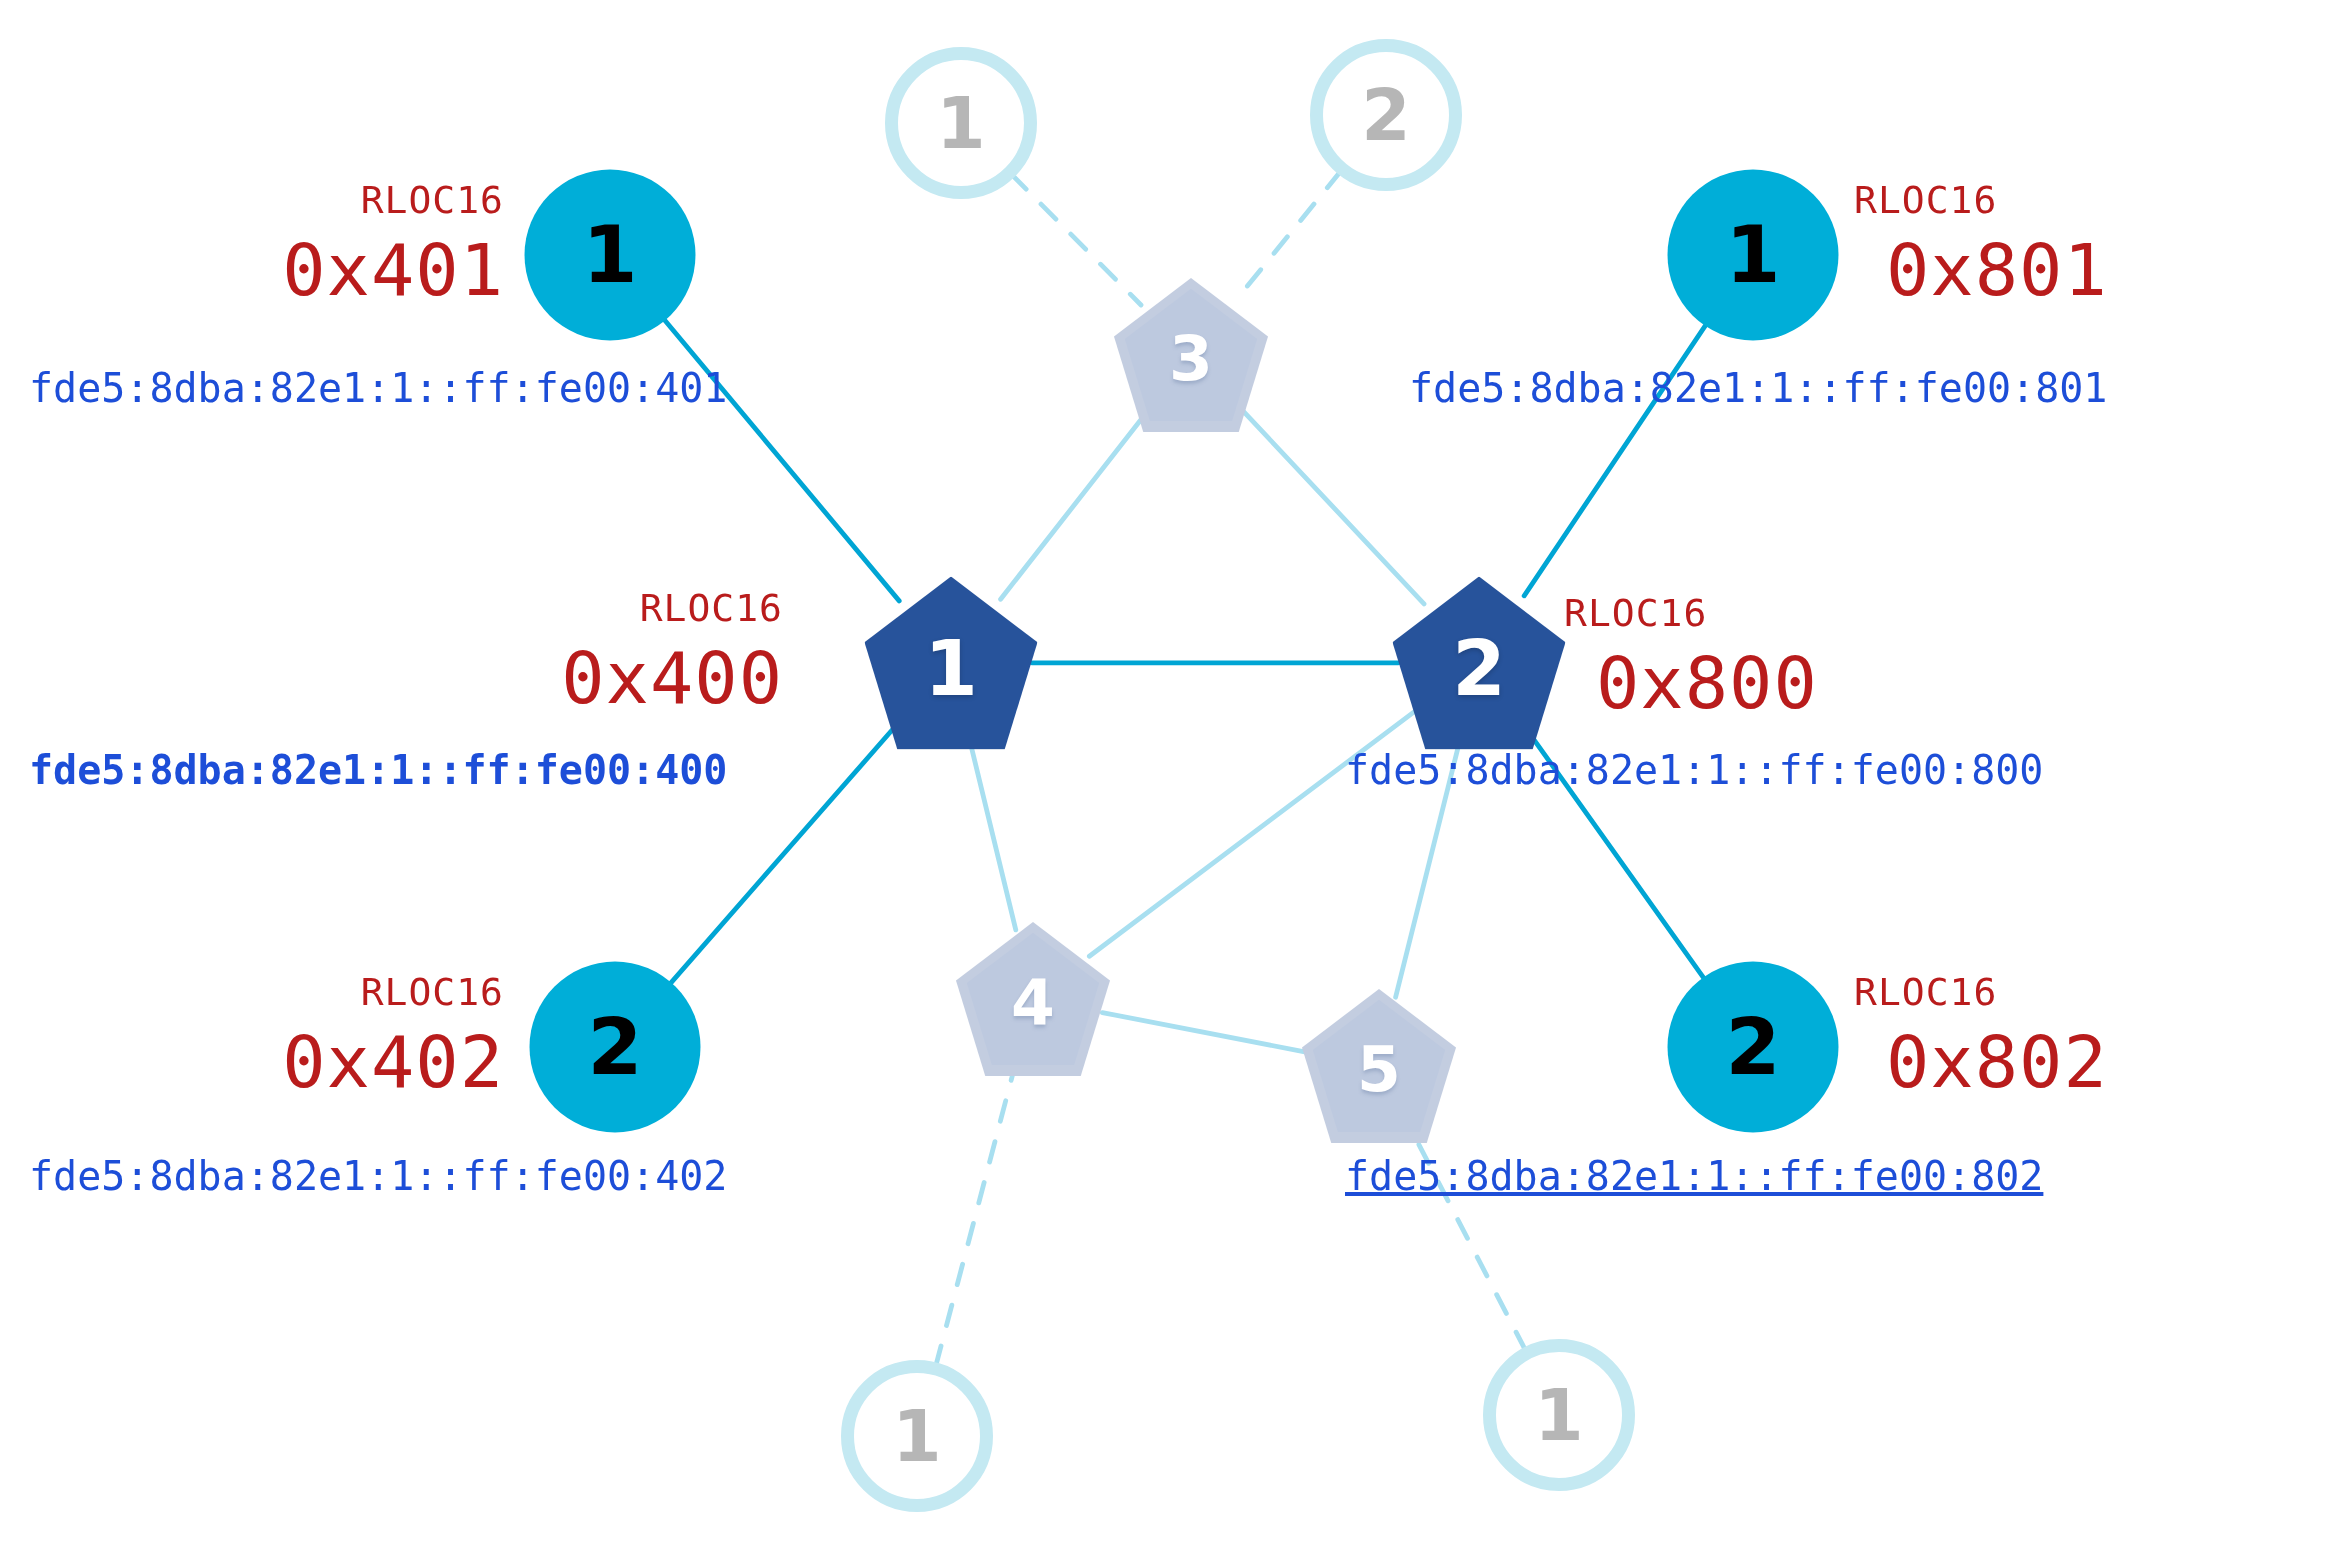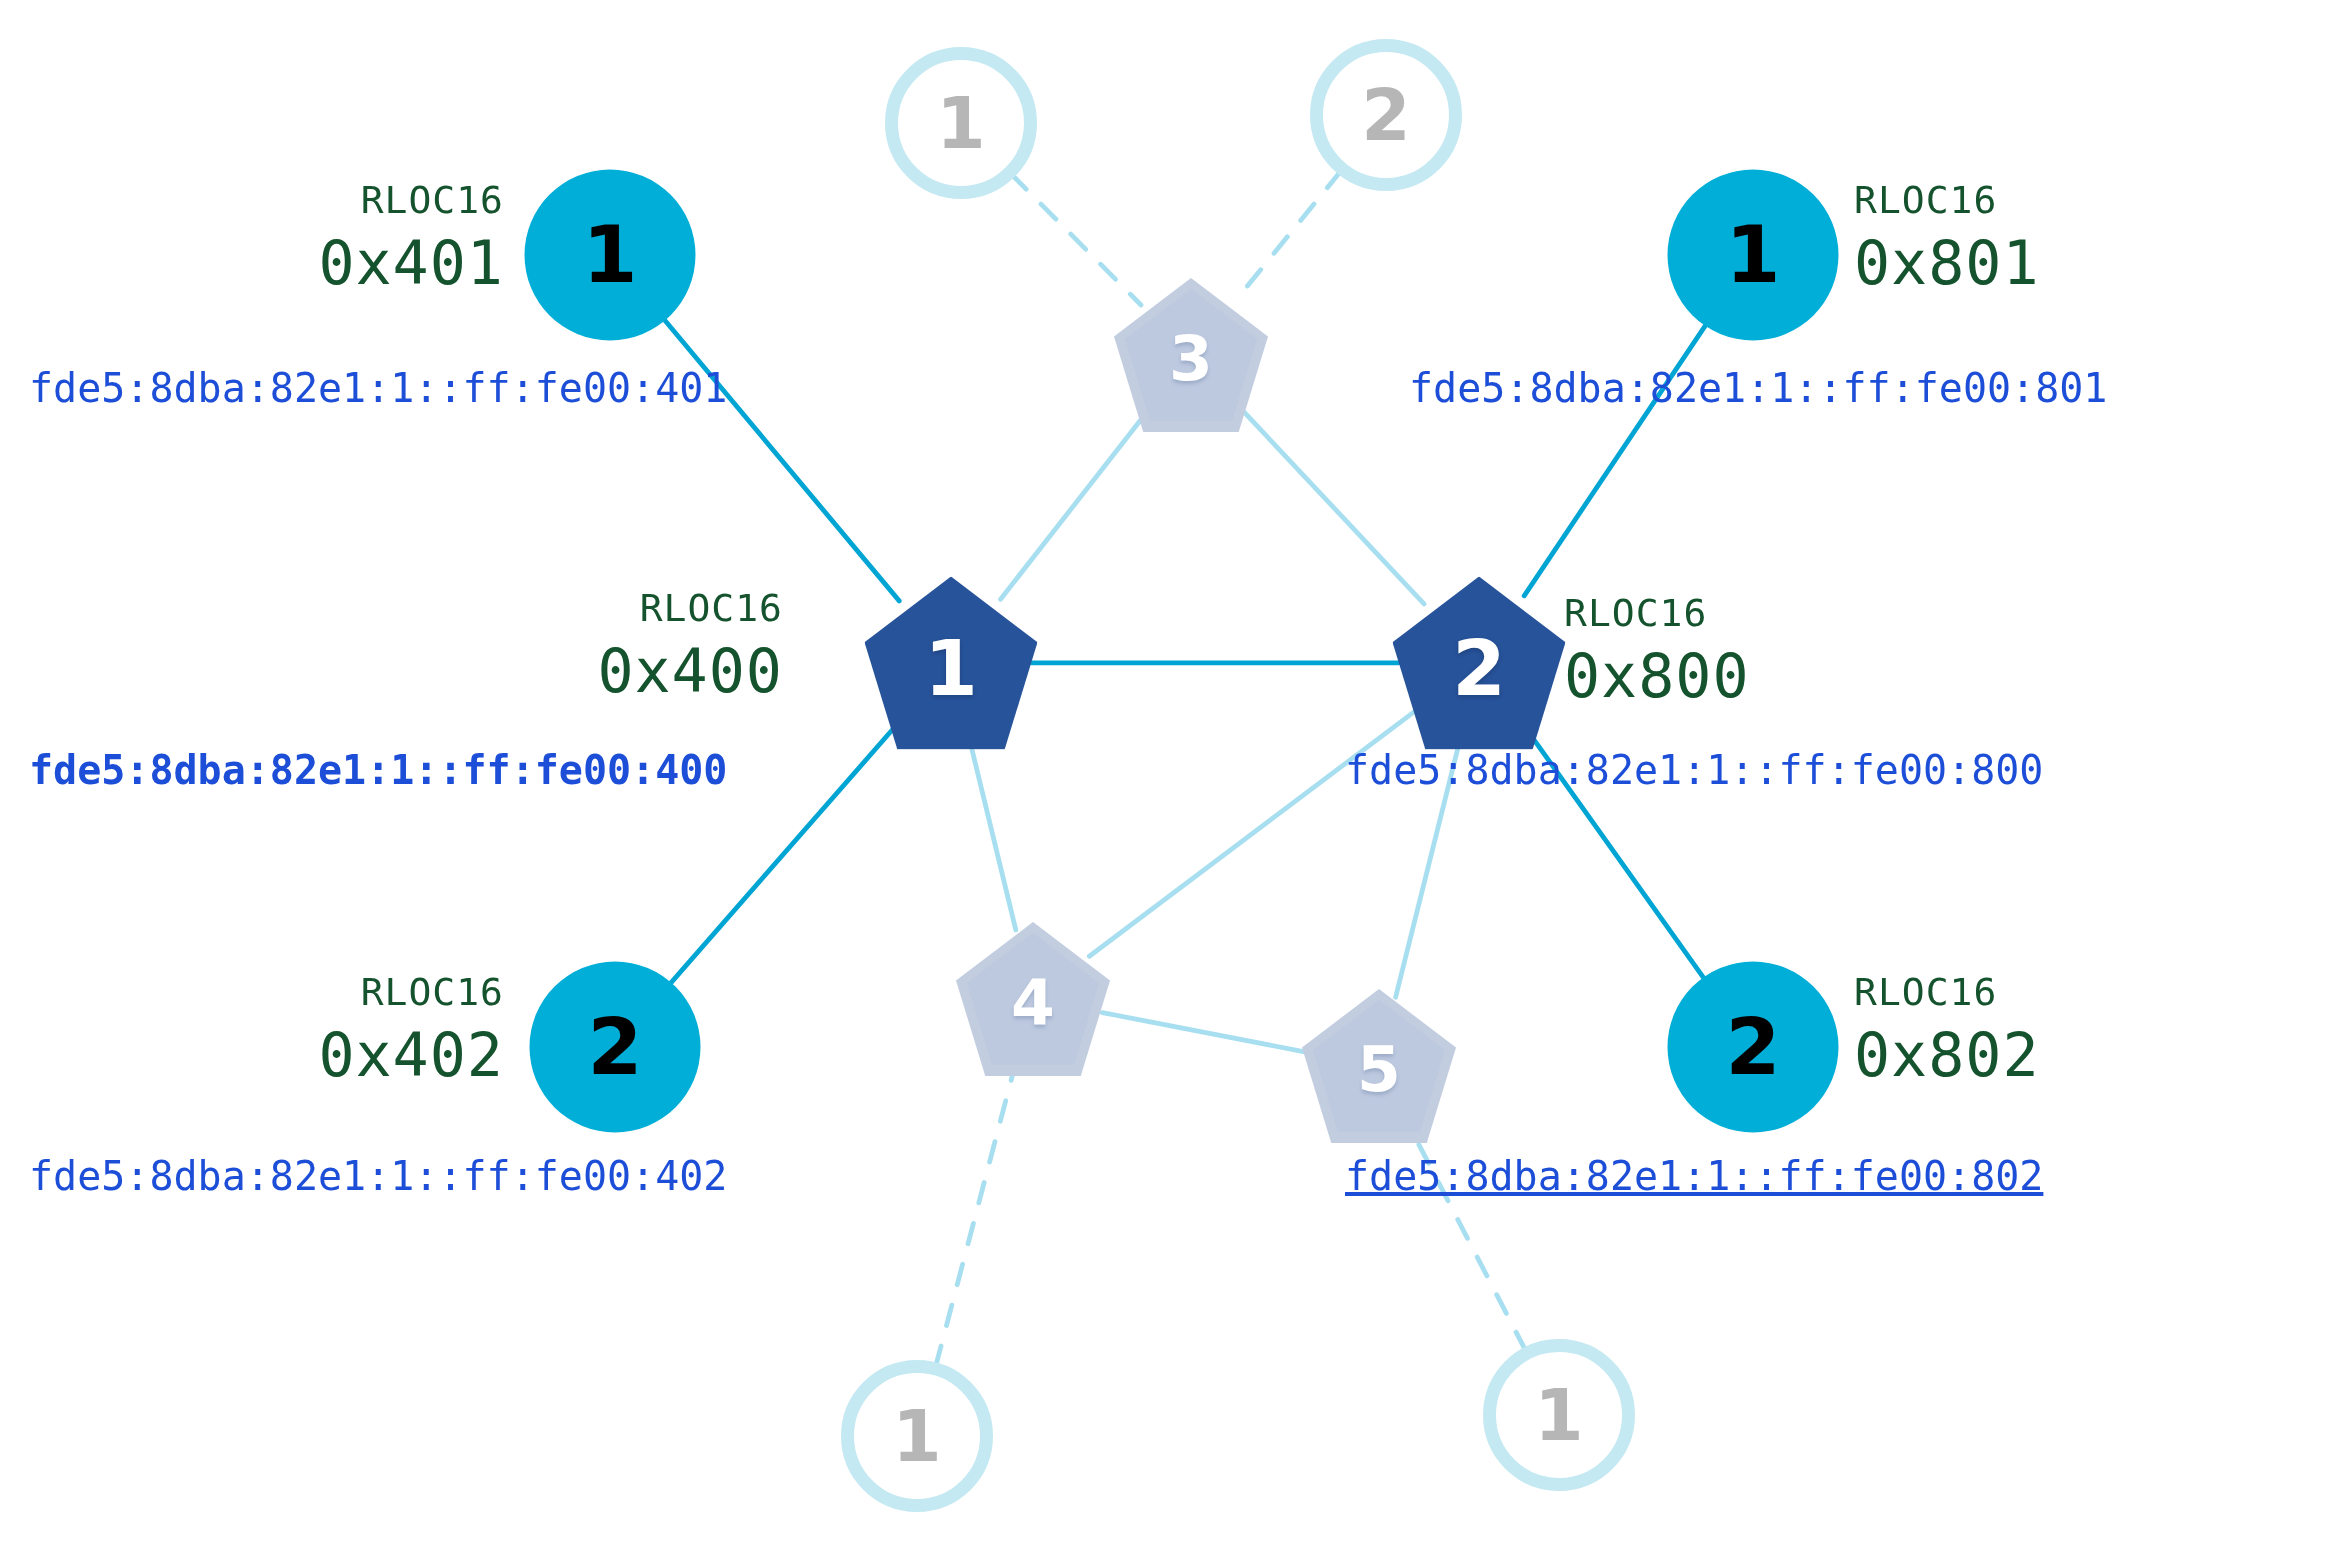--- a/index.html
+++ b/index.html
@@ -43,23 +43,23 @@
 
   
   .child-lo{width:152px;height:152px;}
   .child-lo .shape{width:100%;height:100%;border-radius:50%;
       background:#ffffff;box-sizing:border-box;
       border:13.4px solid #c4e9f2;}
   .child-lo .num{position:absolute;color:#b6b6b6;font-weight:bold;
       font-size:71px;font-family:"DejaVu Sans",sans-serif;line-height:1;}
 
   
-  .lbl{position:absolute;white-space:nowrap;color:#14532d;}
+  .lbl{position:absolute;white-space:nowrap;color:#b91c1c;}
   .lbl .rloc-cap{font-size:38px;letter-spacing:1px;}
-  .lbl .rloc-val{font-size:60px;letter-spacing:1px;margin-top:5.8px;}
+  .lbl .rloc-val{font-size:72px;letter-spacing:1px;margin-top:5.8px;margin-left:32px;}
   .lbl.right-al{text-align:right;}
   .lbl.left-al{text-align:left;}
   .addr{position:absolute;white-space:nowrap;color:#1d4ed8;
         font-size:40px;letter-spacing:0px;}
 </style>
 </head>
 <body>
 
 <div id="stage">
   <svg class="links" viewBox="0 0 2432 1624" id="link-svg">

